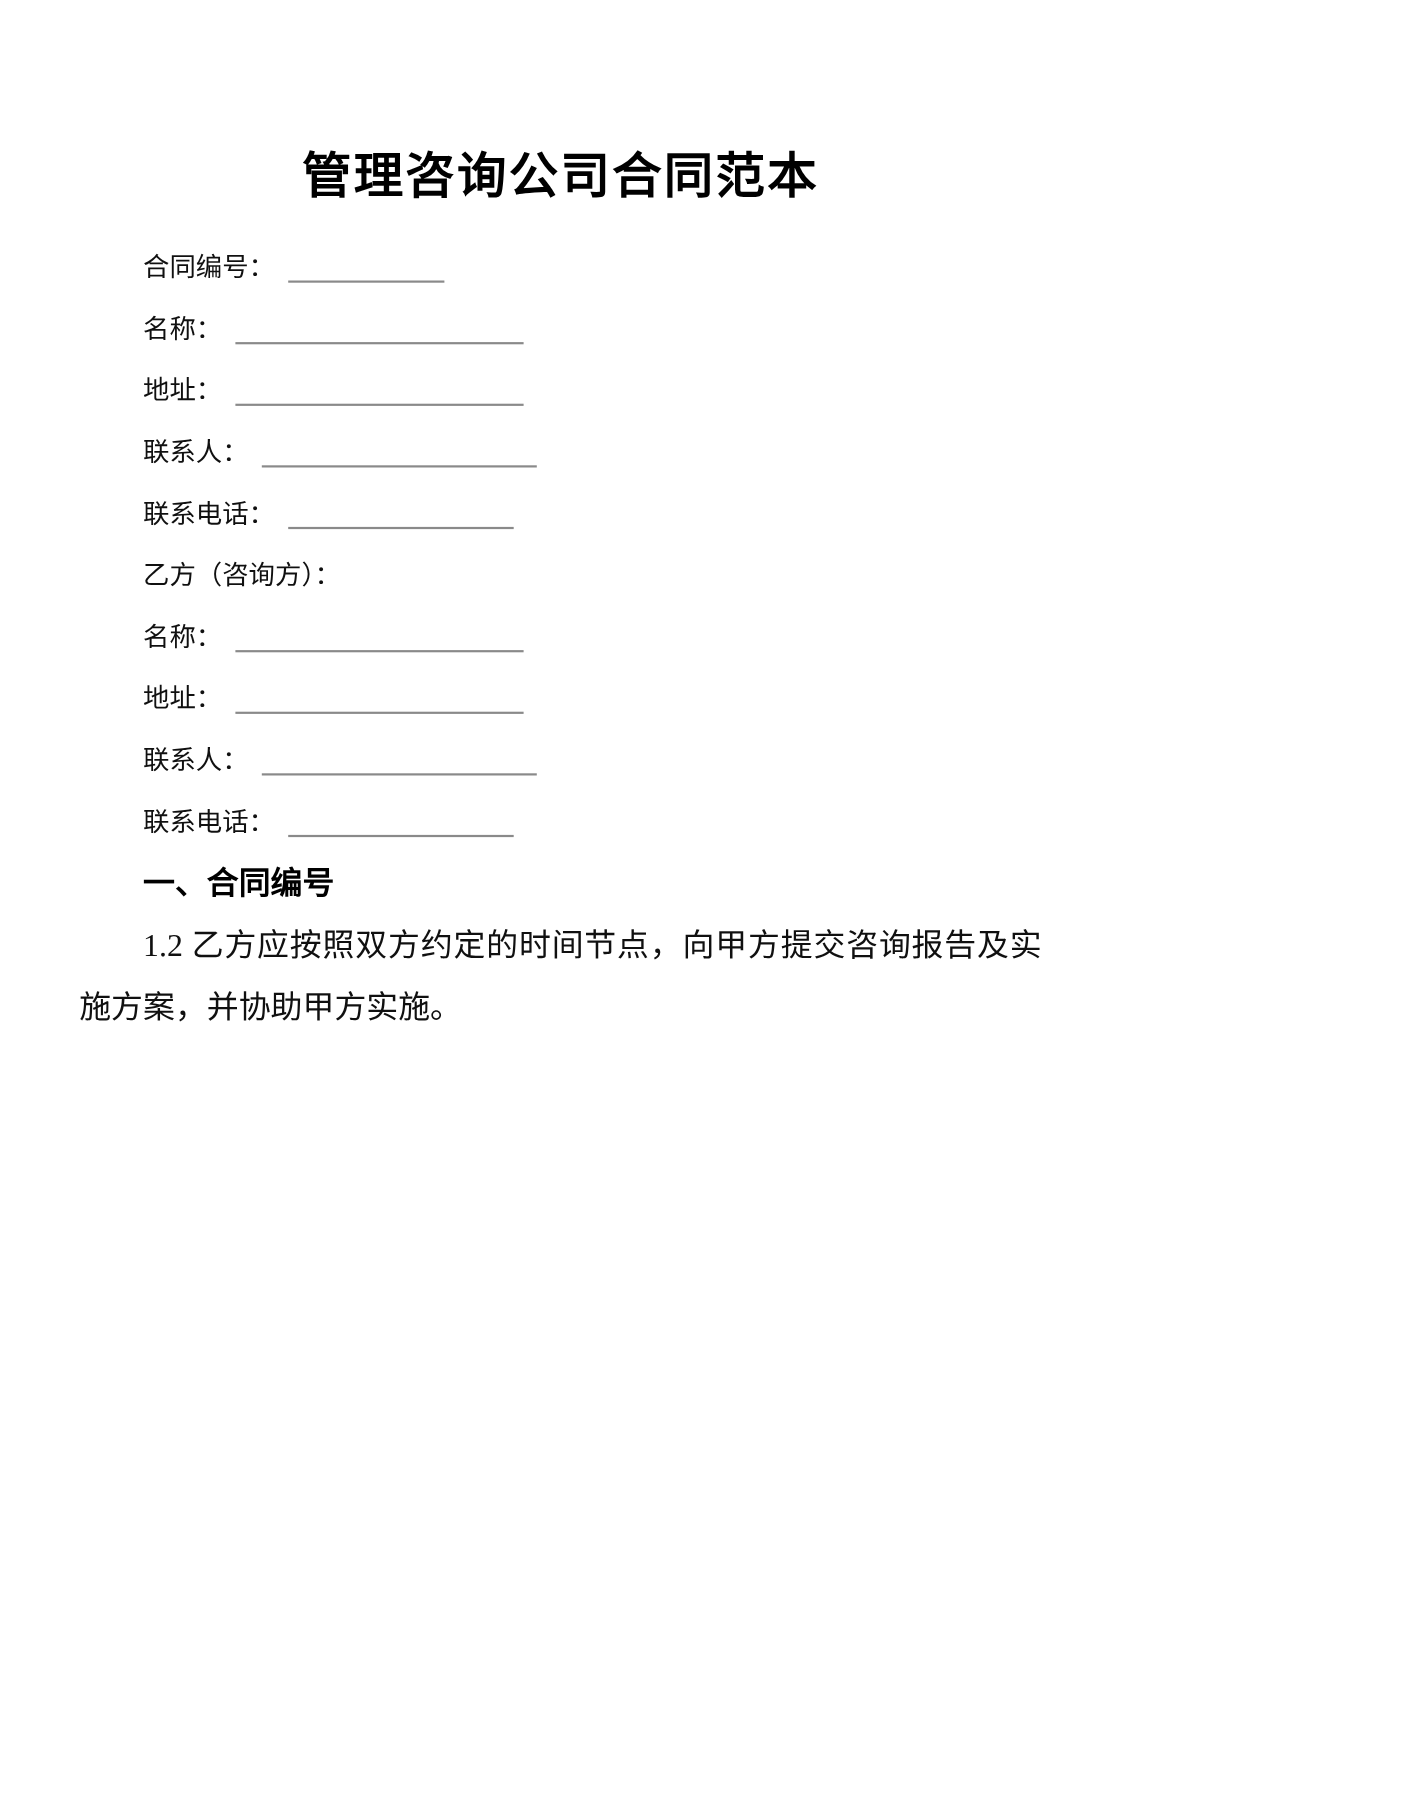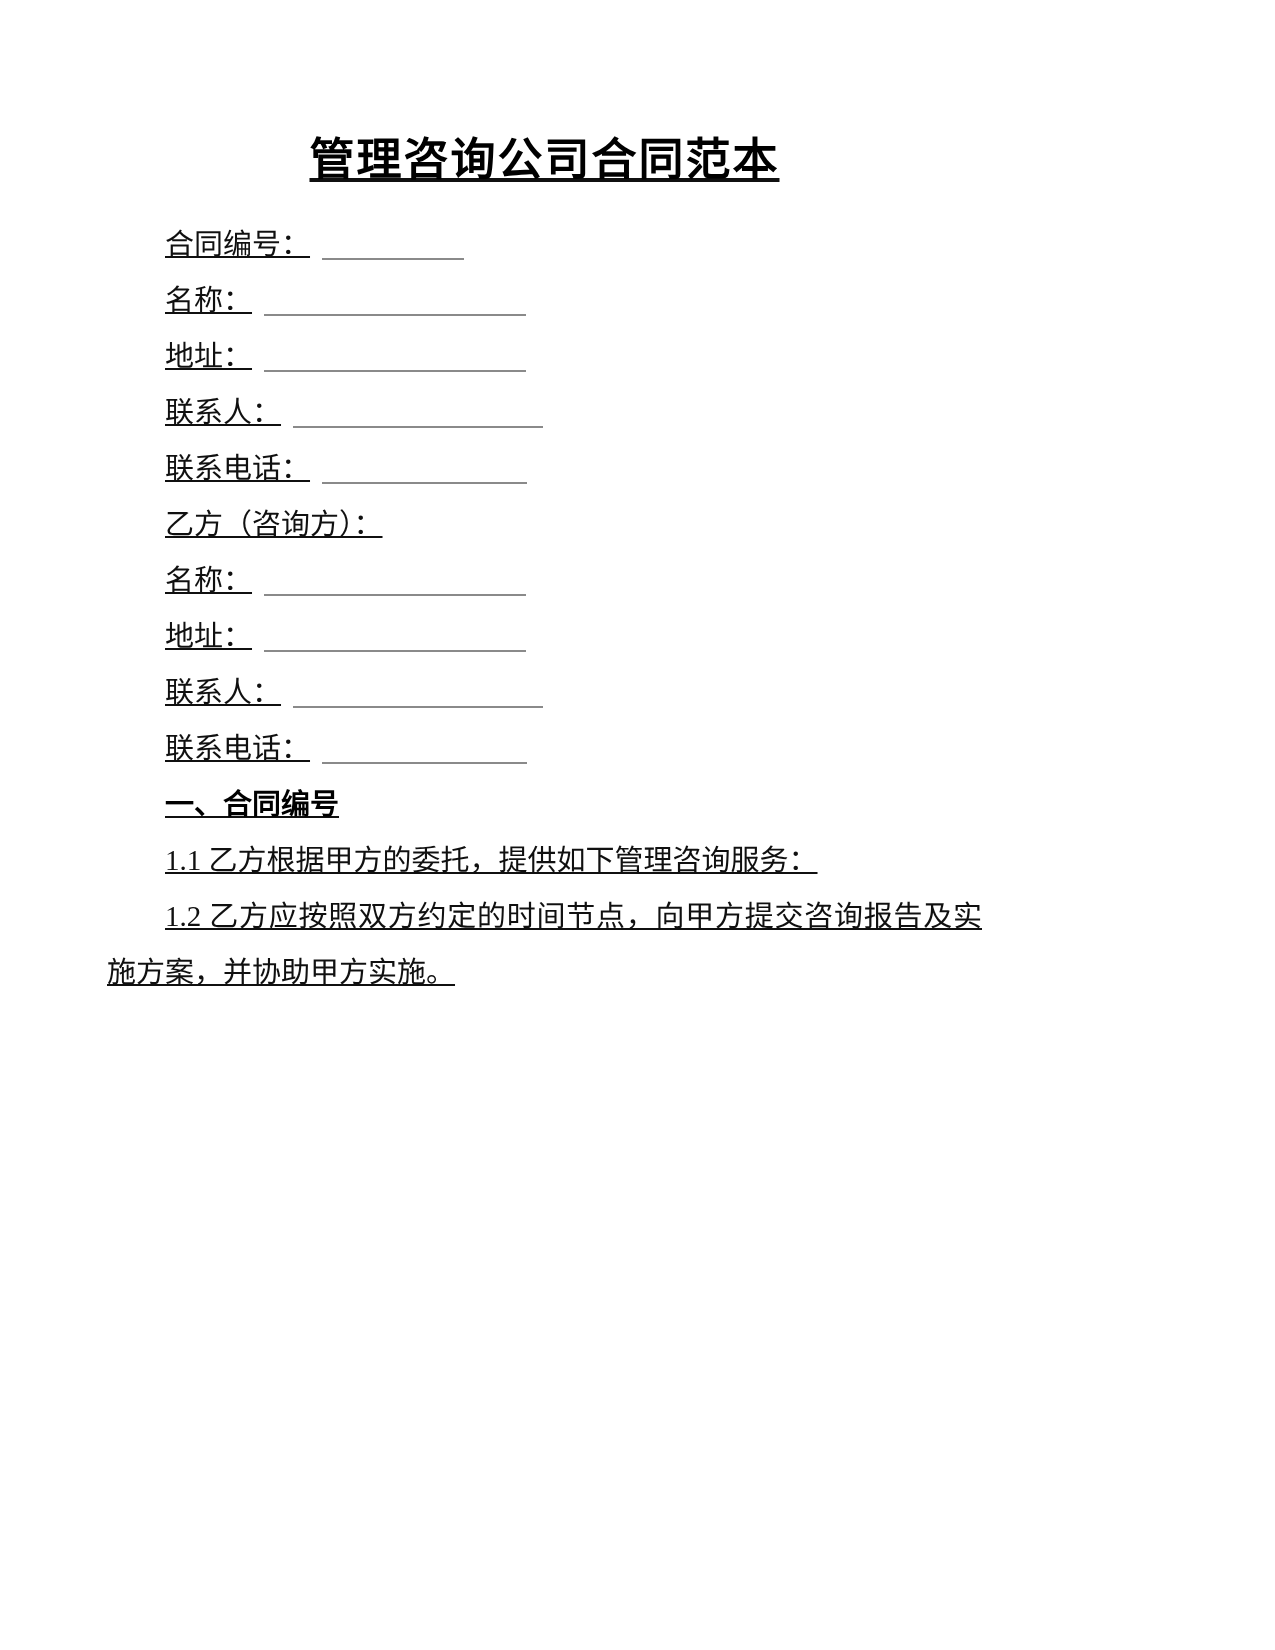--- a/index.html
+++ b/index.html
@@ -11,37 +11,36 @@
     width: 1275px;
     height: 1650px;
     font-family: "Liberation Serif", "DejaVu Serif", serif;
     color: #101010;
     overflow: hidden;
   }
   .page {
     box-sizing: border-box;
     width: 1275px;
     height: 1630px;
-    padding: 130px 220px 0 107px;
-    text-decoration: underline;
+    padding: 130px 220px 0 72px;
   }
   .content {
     width: 875px;
   }
   .title {
     margin: 0 0 26px 0;
     font-size: 45px;
     font-weight: 700;
     line-height: 60px;
     text-align: center;
     letter-spacing: 2px;
     color: #000000;
   }
   .row {
-    font-size: 29px;
+    font-size: 24px;
     line-height: 56px;
     padding-left: 58px;
     white-space: nowrap;
   }
   .label {
     color: #101010;
   }
   .blank {
     display: inline-block;
     border-bottom: 2px solid #8a8a8a;
@@ -114,20 +113,19 @@
       <span class="label">联系人：</span><span class="blank w-250"></span>
     </div>
 
     <div class="row">
       <span class="label">联系电话：</span><span class="blank w-205"></span>
     </div>
 
 
     <div class="heading">一、合同编号</div>
 
-    <p class="para">1.1 乙方根据甲方的委托，提供如下管理咨询服务：</p>
 
 
     <p class="para">1.2 乙方应按照双方约定的时间节点，向甲方提交咨询报告及实施方案，并协助甲方实施。</p>
 
 
   </div>
 </div>
 
 </body></html>

